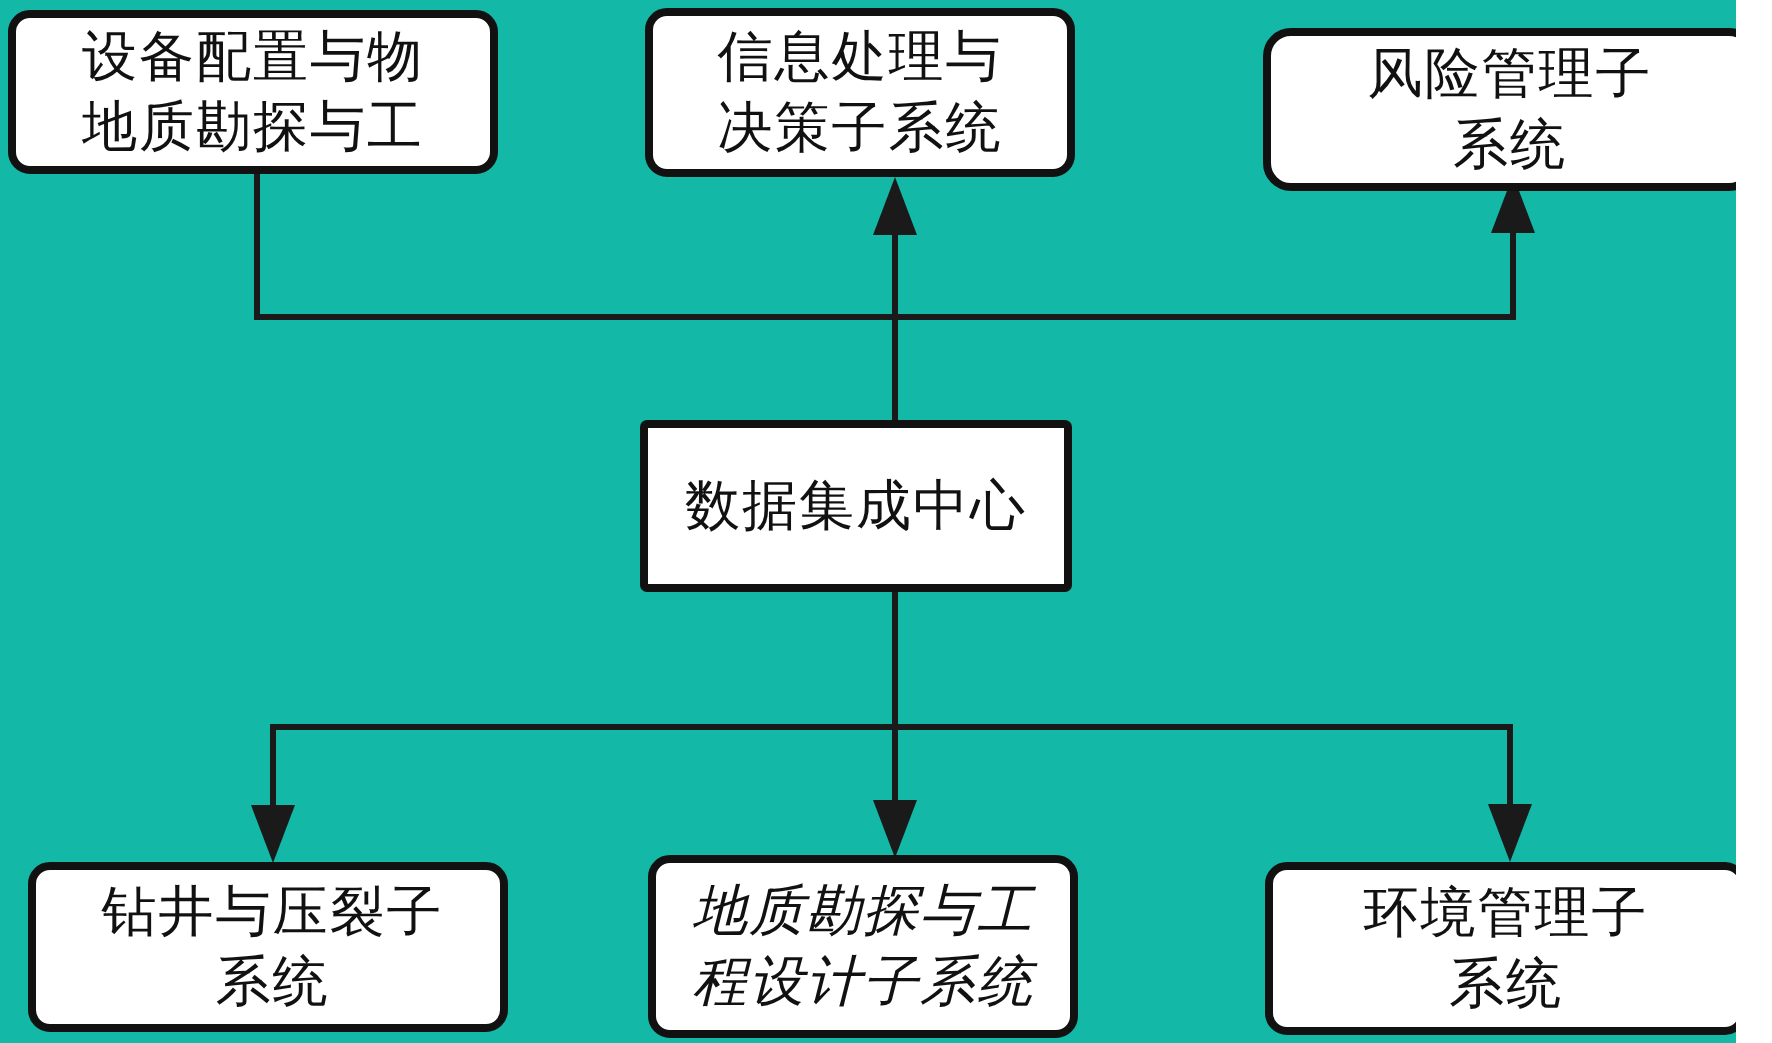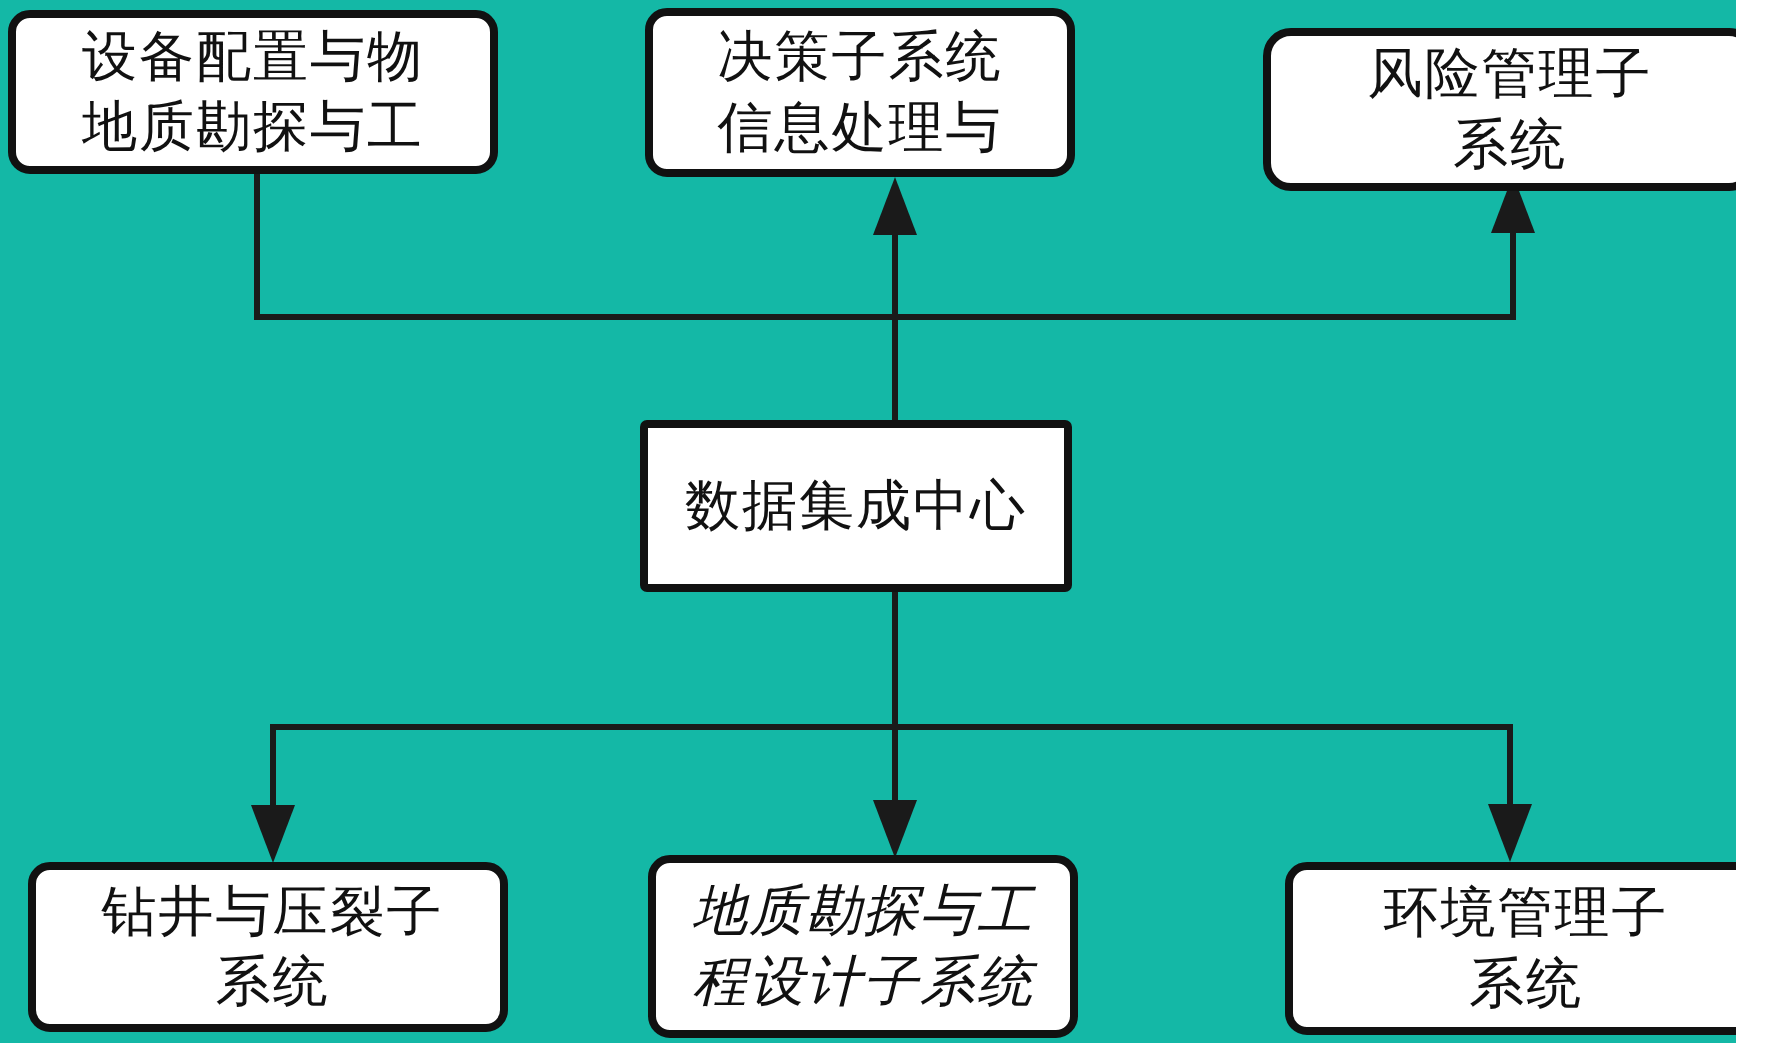--- a/index.html
+++ b/index.html
@@ -29,21 +29,21 @@
   }
   .node span { display: block; white-space: nowrap; }
 
   
   .n-top-left      { left: 8px;    top: 10px;  width: 490px; height: 164px; }
   .n-top-center    { left: 645px;  top: 8px;   width: 430px; height: 169px; }
   .n-top-right     { left: 1263px; top: 28px;  width: 494px; height: 163px; border-radius: 28px; }
   .n-center        { left: 640px;  top: 420px; width: 432px; height: 172px; border-radius: 7px; }
   .n-bottom-left   { left: 28px;   top: 862px; width: 480px; height: 170px; padding-left: 9px; }
   .n-bottom-center { left: 648px;  top: 855px; width: 430px; height: 183px; font-style: italic; }
-  .n-bottom-right  { left: 1265px; top: 862px; width: 482px; height: 173px; margin-left: 20px; }
+  .n-bottom-right  { left: 1265px; top: 862px; width: 482px; height: 173px; }
 
   
   .hline, .vline { position: absolute; background: #1a1a1a; }
   .l-top-h        { left: 254px;  top: 314px; width: 1262px; height: 6px; }
   .l-left-drop    { left: 254px;  top: 170px; width: 6px;    height: 150px; }
   .l-right-rise   { left: 1510px; top: 226px; width: 6px;    height: 94px; }
   .l-mid-up       { left: 892px;  top: 228px; width: 6px;    height: 192px; }
   .l-mid-down     { left: 892px;  top: 588px; width: 6px;    height: 218px; }
   .l-bottom-h     { left: 270px;  top: 724px; width: 1243px; height: 6px; }
   .l-branch-left  { left: 270px;  top: 724px; width: 6px;    height: 84px; }
@@ -82,22 +82,22 @@
   <div class="arrow-down a-left-down"></div>
   <div class="arrow-down a-mid-down"></div>
   <div class="arrow-down a-right-down"></div>
 
   <div class="node n-top-left">
     <span>设备配置与物</span>
     <span>地质勘探与工</span>
   </div>
 
   <div class="node n-top-center">
+    <span>信息处理与</span>
     <span>决策子系统</span>
-    <span>信息处理与</span>
   </div>
 
   <div class="node n-top-right">
     <span>风险管理子</span>
     <span>系统</span>
   </div>
 
   <div class="node n-center">
     <span>数据集成中心</span>
   </div>

